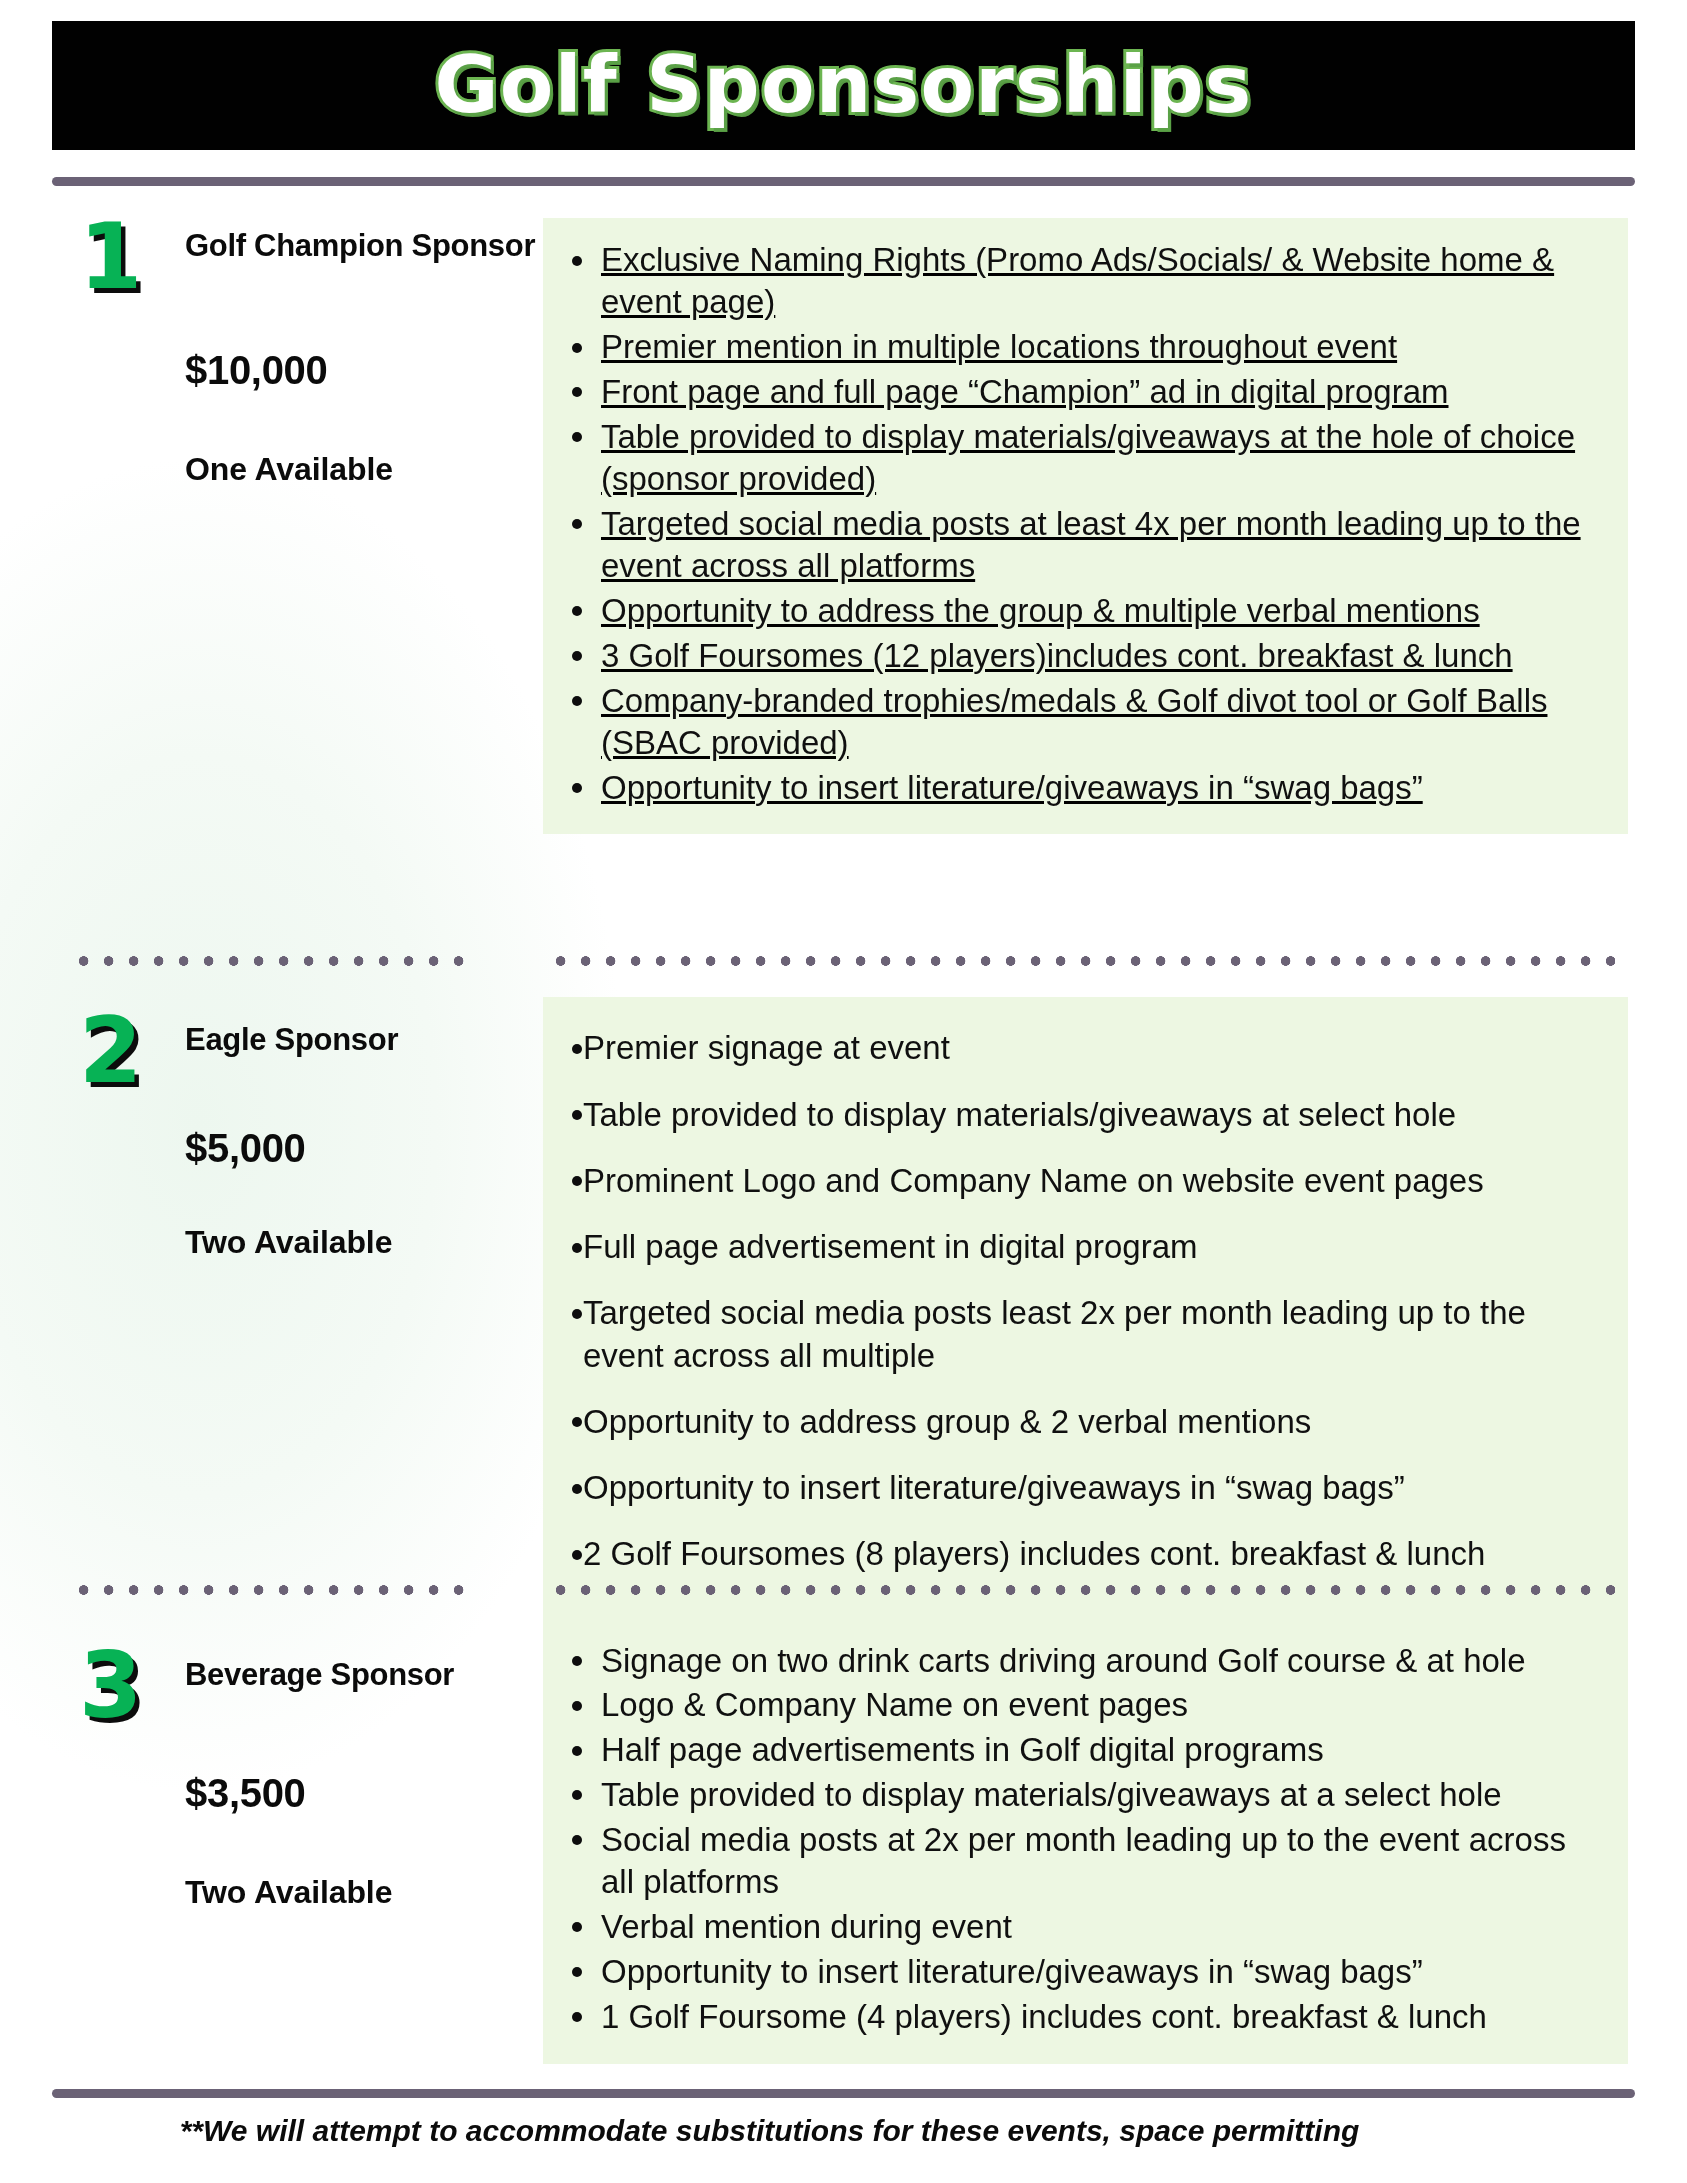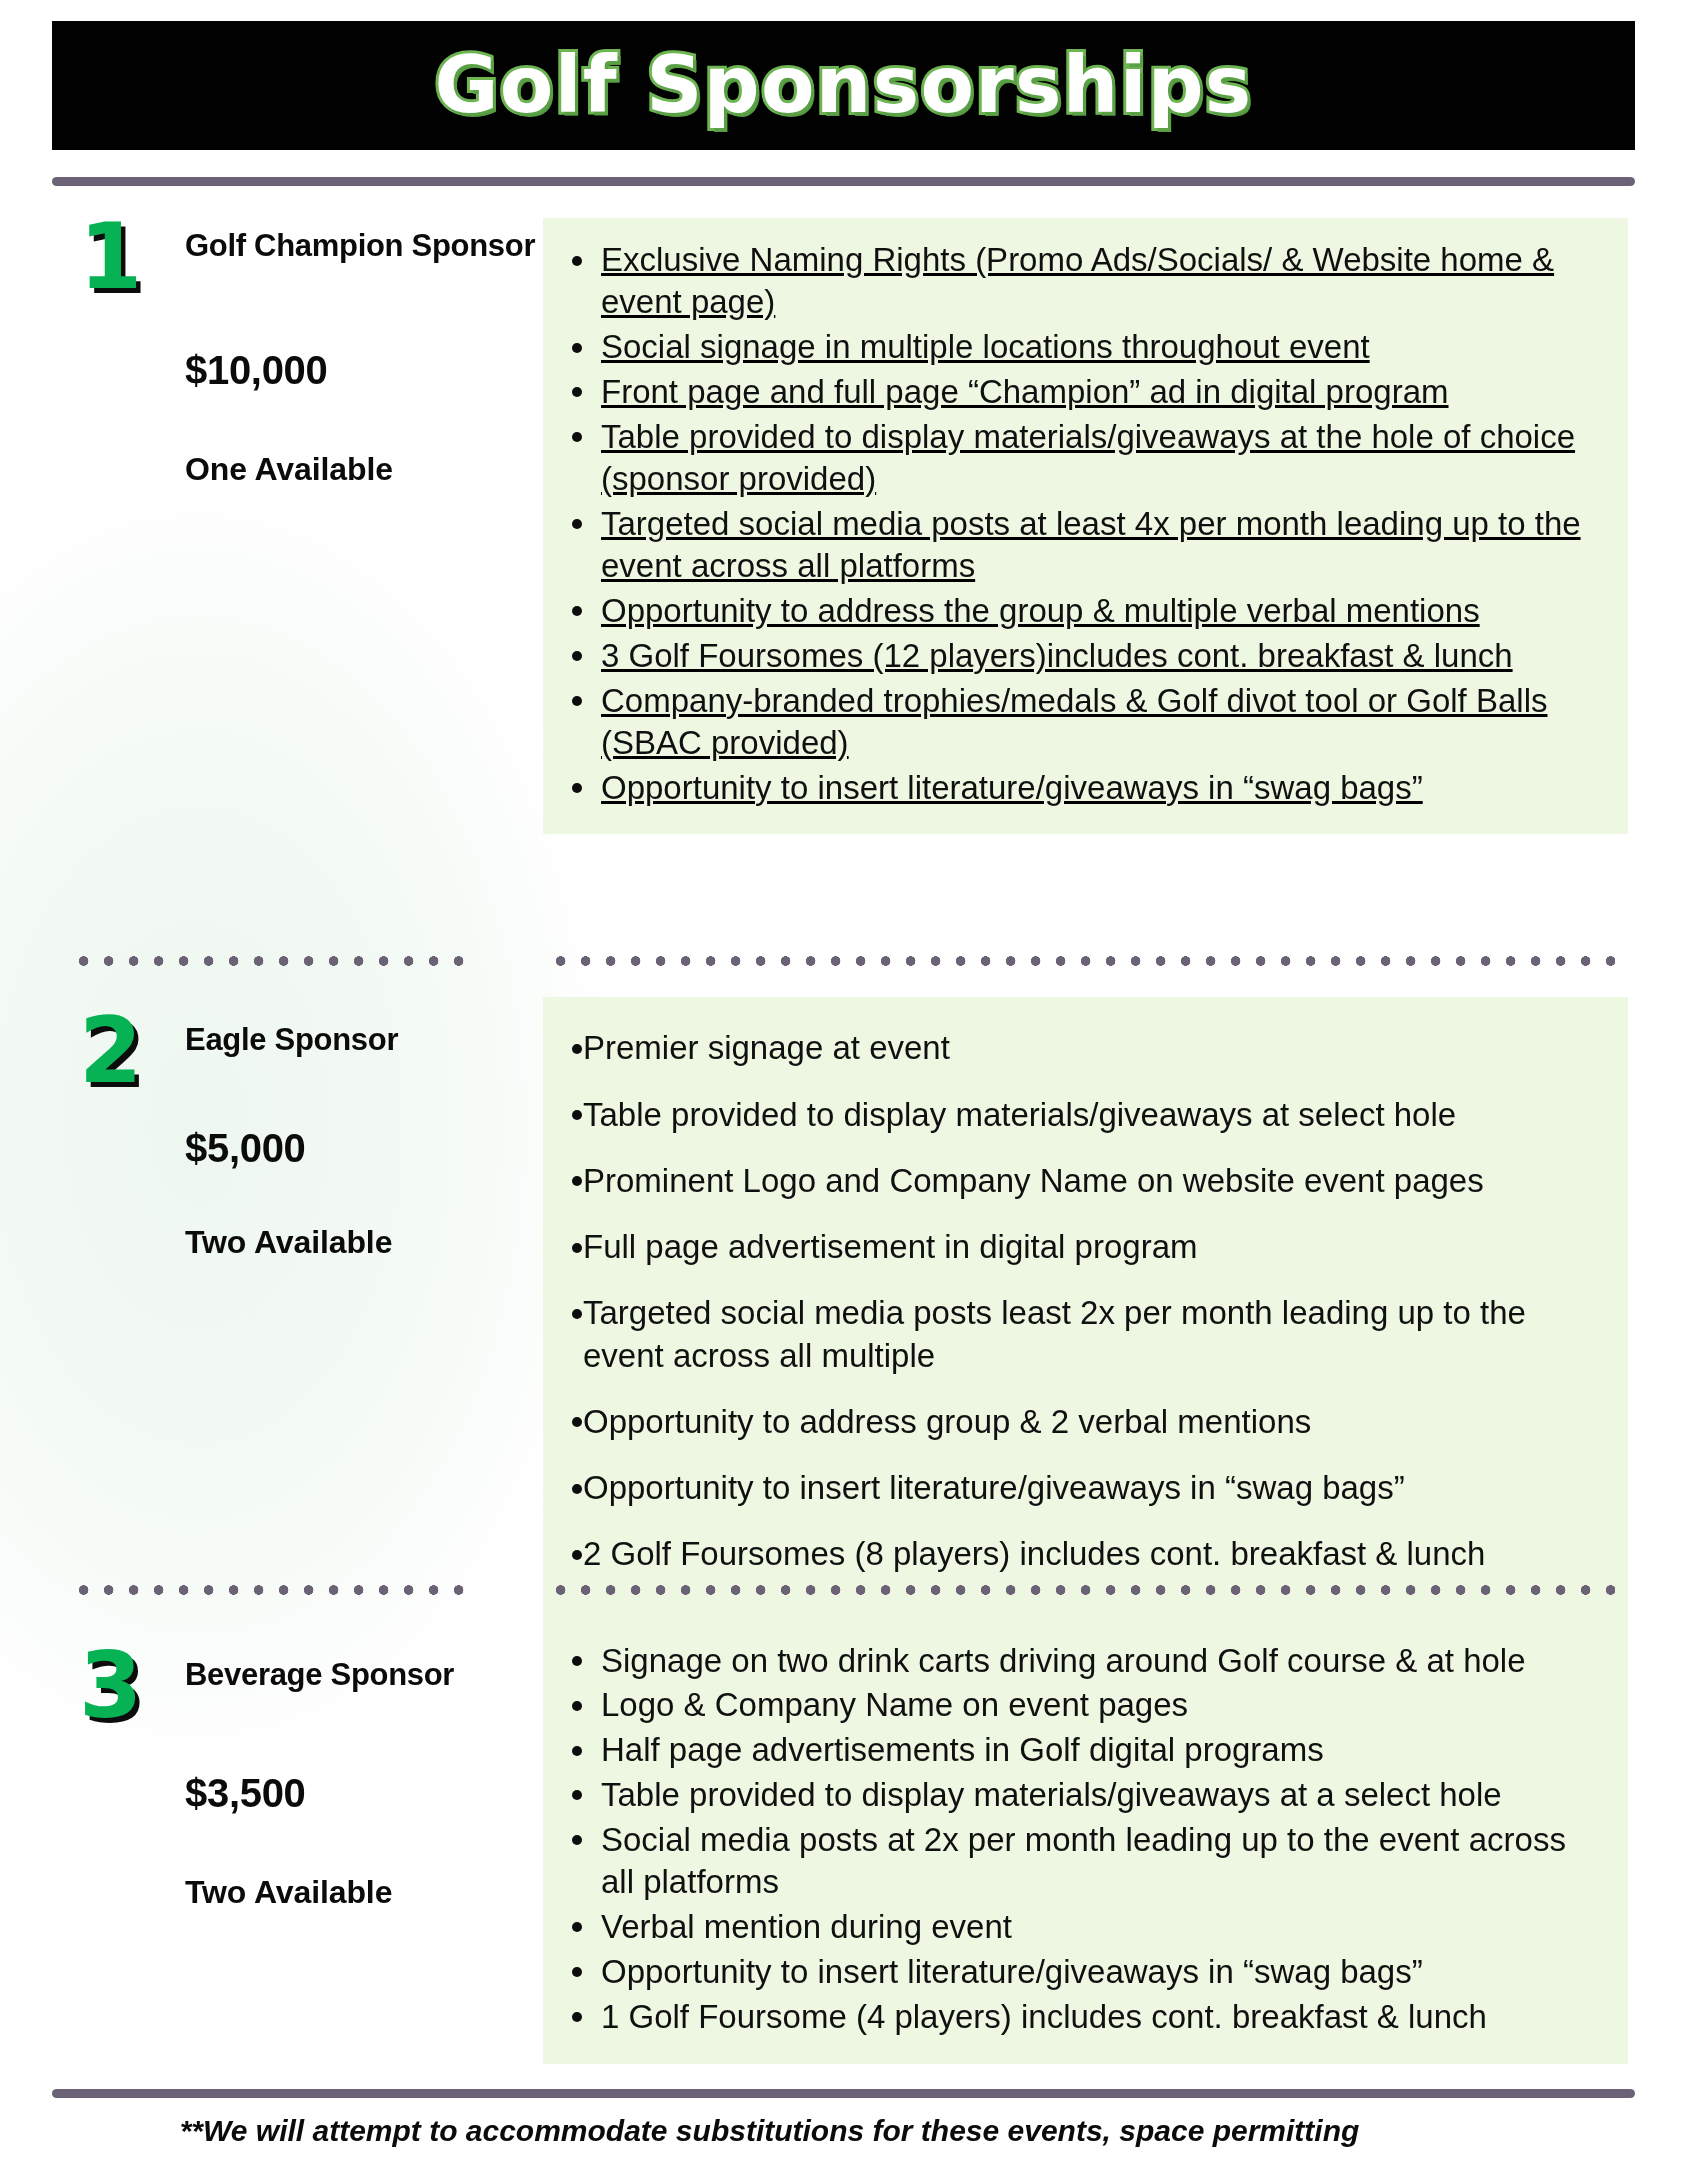--- a/index.html
+++ b/index.html
@@ -163,21 +163,21 @@
       <div class="num-row">
         <div class="tier-num">1</div>
         <div class="tier-name">Golf Champion Sponsor</div>
       </div>
       <div class="tier-price" style="margin-top:52px;">$10,000</div>
       <div class="tier-avail" style="margin-top:58px;">One Available</div>
     </div>
     <div class="panel tight" id="panel-1" style="top:0px;padding:21px 24px 22.5px 0;text-decoration:underline;">
       <ul>
           <li>Exclusive Naming Rights (Promo Ads/Socials/ &amp; Website home &amp; event page)</li>
-          <li>Social signage in multiple locations throughout event</li>
+          <li>Premier mention in multiple locations throughout event</li>
           <li>Front page and full page “Champion” ad in digital program</li>
           <li>Table provided to display materials/giveaways at the hole of choice (sponsor provided)</li>
           <li>Targeted social media posts at least 4x per month leading up to the event across all platforms</li>
           <li>Opportunity to address the group &amp; multiple verbal mentions</li>
           <li>3 Golf Foursomes (12 players)includes cont. breakfast &amp; lunch</li>
           <li>Company-branded trophies/medals &amp; Golf divot tool or Golf Balls (SBAC provided)</li>
           <li>Opportunity to insert literature/giveaways in “swag bags”</li>
         </ul>
     </div>
   </div>

